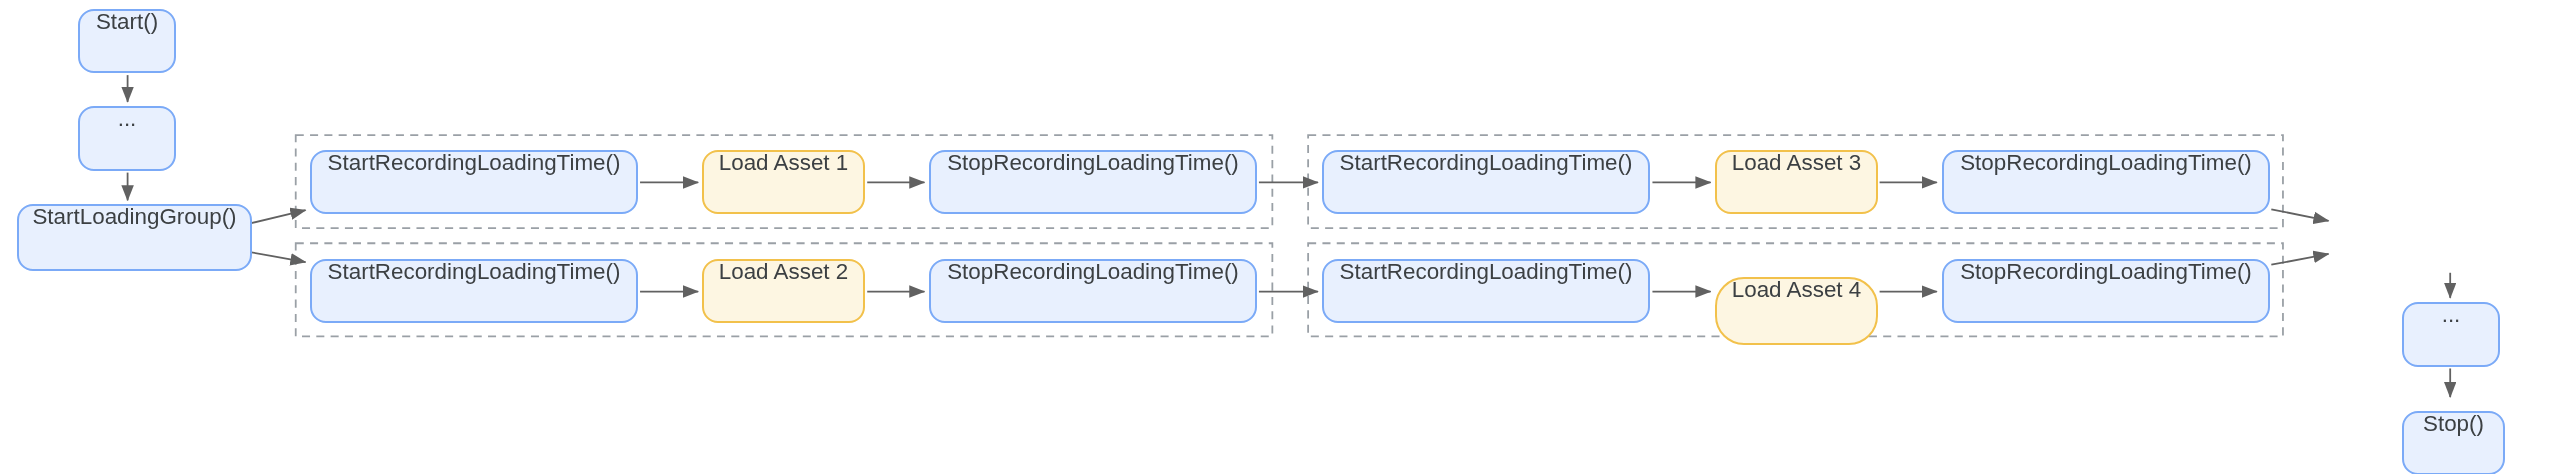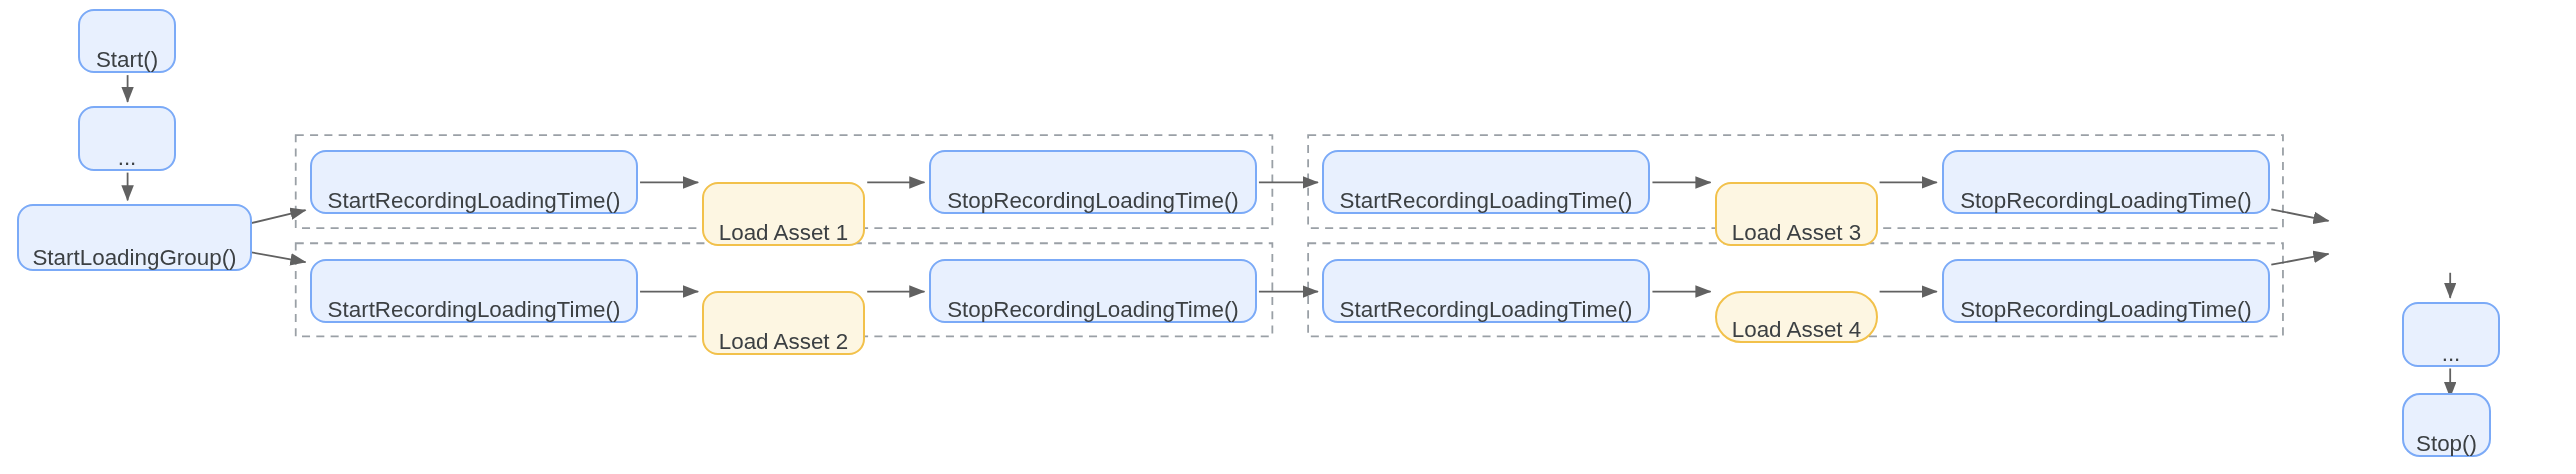--- a/index.html
+++ b/index.html
@@ -29,36 +29,35 @@
     stroke-dasharray: 9 7;
   }
   .edge {
     stroke: currentColor;
     stroke-width: 2;
     fill: none;
   }
   .node {
     position: absolute;
     display: flex;
-    align-items: flex-end;
+    align-items: flex-start;
     justify-content: center;
     box-sizing: border-box;
     border-radius: 16px;
     border: 2.2px solid var(--node-border, #7baaf7);
     background: var(--node-fill, #e8f0fe);
     color: var(--text, #3c4043);
     font-size: 22.4px;
     line-height: 1;
     white-space: nowrap;
     z-index: 2;
   }
   .node.asset {
     border-color: var(--asset-border, #f2c14b);
     background: var(--asset-fill, #fdf6e2);
-    margin-top: 32px;
   }
 </style>
 </head>
 <body style="background: rgb(255, 255, 255);">
 
 <div class="canvas">
 
   <svg class="arrows" viewBox="0 0 2879 530" xmlns="http://www.w3.org/2000/svg">
     <defs>
       <marker id="ah" markerWidth="9" markerHeight="7" refX="8.5" refY="3.5" orient="auto">
@@ -134,28 +133,28 @@
   <div class="node asset" style="left:1715px; top:150px; width:163px; height:64px;">
     <span>Load Asset 3</span>
   </div>
   <div class="node" style="left:1942px; top:150px; width:328px; height:64px;">
     <span>StopRecordingLoadingTime()</span>
   </div>
 
   <div class="node" style="left:1322px; top:259px; width:328px; height:64px;">
     <span>StartRecordingLoadingTime()</span>
   </div>
-  <div class="node asset" style="left:1715px; top:259px; width:163px; height:52px;border-radius:29px;">
+  <div class="node asset" style="left:1715px; top:277px; width:163px; height:68px;border-radius:29px;">
     <span>Load Asset 4</span>
   </div>
   <div class="node" style="left:1942px; top:259px; width:328px; height:64px;">
     <span>StopRecordingLoadingTime()</span>
   </div>
 
   <div class="node" style="left:2402px; top:302px; width:98px; height:65px;">
     <span>...</span>
   </div>
-  <div class="node" style="left:2402px; top:393px; width:89px; height:64px;border-radius:18px;">
+  <div class="node" style="left:2402px; top:411px; width:103px; height:64px;">
     <span>Stop()</span>
   </div>
 
 </div>
 
 
 </body></html>

